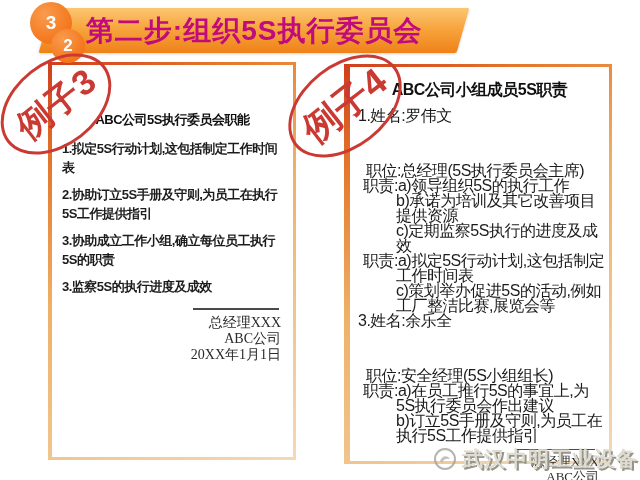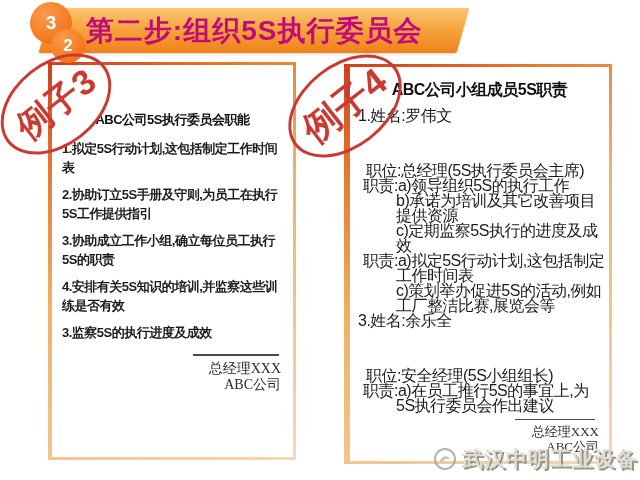--- a/index.html
+++ b/index.html
@@ -101,27 +101,27 @@
   <div class="stamp stamp-4">
     <span>例子4</span>
   </div>
 
   <div class="panel panel-left">
     <div class="lp-title">ABC公司5S执行委员会职能</div>
     <div class="lp-items">
       <div class="lp-item">1.拟定5S行动计划,这包括制定工作时间表</div>
       <div class="lp-item">2.协助订立5S手册及守则,为员工在执行5S工作提供指引</div>
       <div class="lp-item">3.协助成立工作小组,确立每位员工执行5S的职责</div>
-      <div class="lp-item">4.安排有关5S知识的培训,并监察这些训练是否有效</div>
       <div class="lp-item">3.监察5S的执行进度及成效</div>
     </div>
     <div class="sign lp-sign">
       <div class="sign-rule"></div>
       <div>总经理XXX</div>
       <div>ABC公司</div>
+      <div>20XX年1月1日</div>
     </div>
   </div>
 
   <div class="panel panel-right">
     <div class="rp-title">ABC公司小组成员5S职责</div>
     <div class="rp-body">
 
       <div>
         <div class="name-line">1.姓名:罗伟文</div>
         <div class="pos-line">职位:总经理(5S执行委员会主席)</div>
@@ -132,20 +132,21 @@
 
       <div>
         <div class="duty-first">职责:a)拟定5S行动计划,这包括制定工作时间表</div>
         <div class="duty-sub">c)策划举办促进5S的活动,例如工厂整洁比赛,展览会等</div>
       </div>
 
       <div>
         <div class="name-line">3.姓名:余乐全</div>
         <div class="pos-line">职位:安全经理(5S小组组长)</div>
         <div class="duty-first">职责:a)在员工推行5S的事宜上,为5S执行委员会作出建议</div>
+        <div class="duty-sub">b)订立5S手册及守则,为员工在执行5S工作提供指引</div>
       </div>
 
     </div>
     <div class="sign rp-sign">
       <div class="sign-rule"></div>
       <div>总经理XXX</div>
       <div>ABC公司</div>
     </div>
   </div>
 

